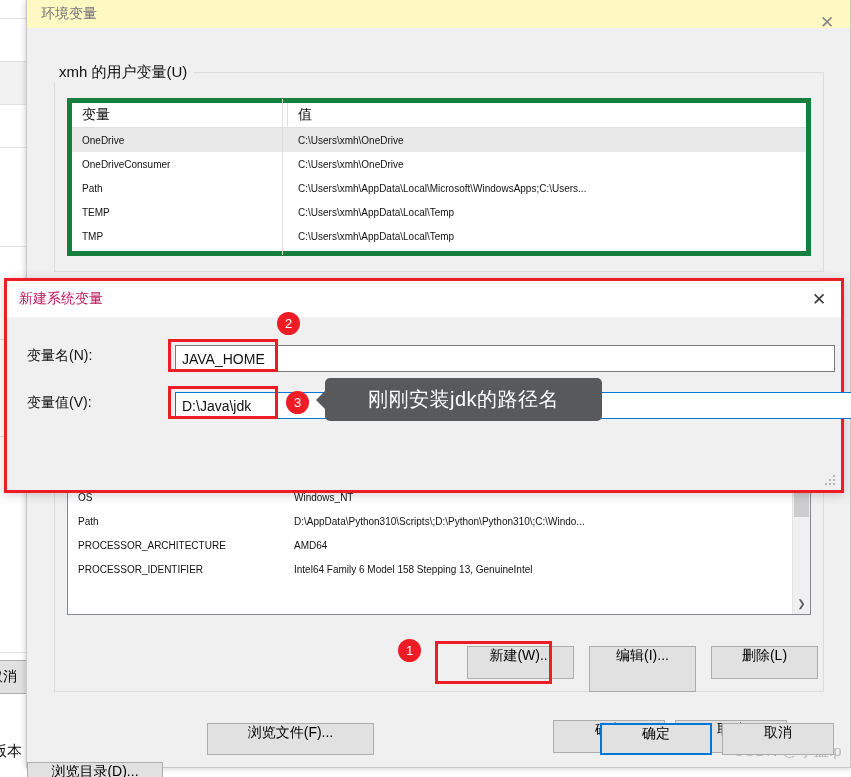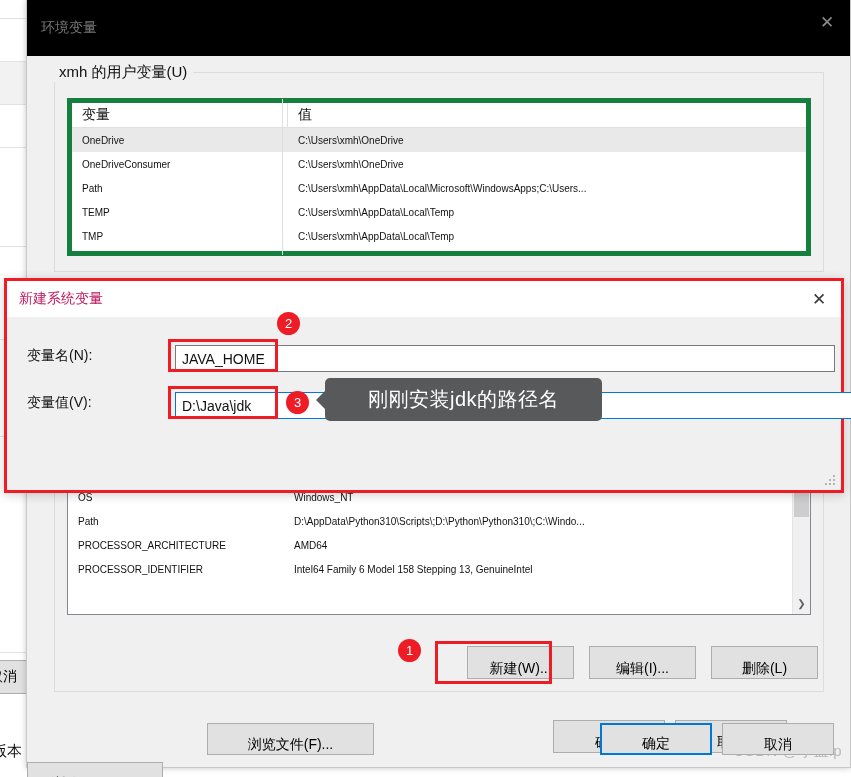--- a/index.html
+++ b/index.html
@@ -61,22 +61,22 @@
     width: 825px; height: 768px;
     background: #f0f0f0;
     border: 1px solid #c8c8c8;
     border-top: none;
     box-shadow: 0 0 6px rgba(0,0,0,0.22);
     box-sizing: border-box;
   }
   #env-titlebar {
     position: absolute;
     left: 0; top: 0;
-    right: 0; height: 56px;
-    background: #000000;
+    right: 0; height: 28px;
+    background: #fef9c3;
     display: flex;
     align-items: center;
     text-align: right;
   }
   #env-title {
     margin-left: 14px;
     font-size: 14px;
     color: #767676;
   }
   #env-close {
@@ -195,28 +195,28 @@
     box-sizing: border-box;
   }
 
   
   .win-btn {
     position: absolute;
     background: #e1e1e1;
     border: 1px solid #adadad;
     box-sizing: border-box;
     display: flex;
-    align-items: flex-end;
+    align-items: flex-start;
     justify-content: center;
     font-size: 14px;
     color: #000;
     cursor: default;
   }
   #btn-new    { left: 440px; top: 646px; width: 107px; height: 33px; }
-  #btn-edit   { left: 562px; top: 646px; width: 107px; height: 33px; }
+  #btn-edit   { left: 562px; top: 646px; width: 107px; height: 46px; }
   #btn-delete { left: 684px; top: 646px; width: 107px; height: 33px; }
 
   #btn-ok-main     { left: 526px; top: 720px; width: 112px; height: 33px; }
   #btn-cancel-main { left: 648px; top: 720px; width: 112px; height: 33px; }
 
   
   .red-box {
     position: absolute;
     border: 3px solid #ee1c25;
     box-sizing: border-box;

